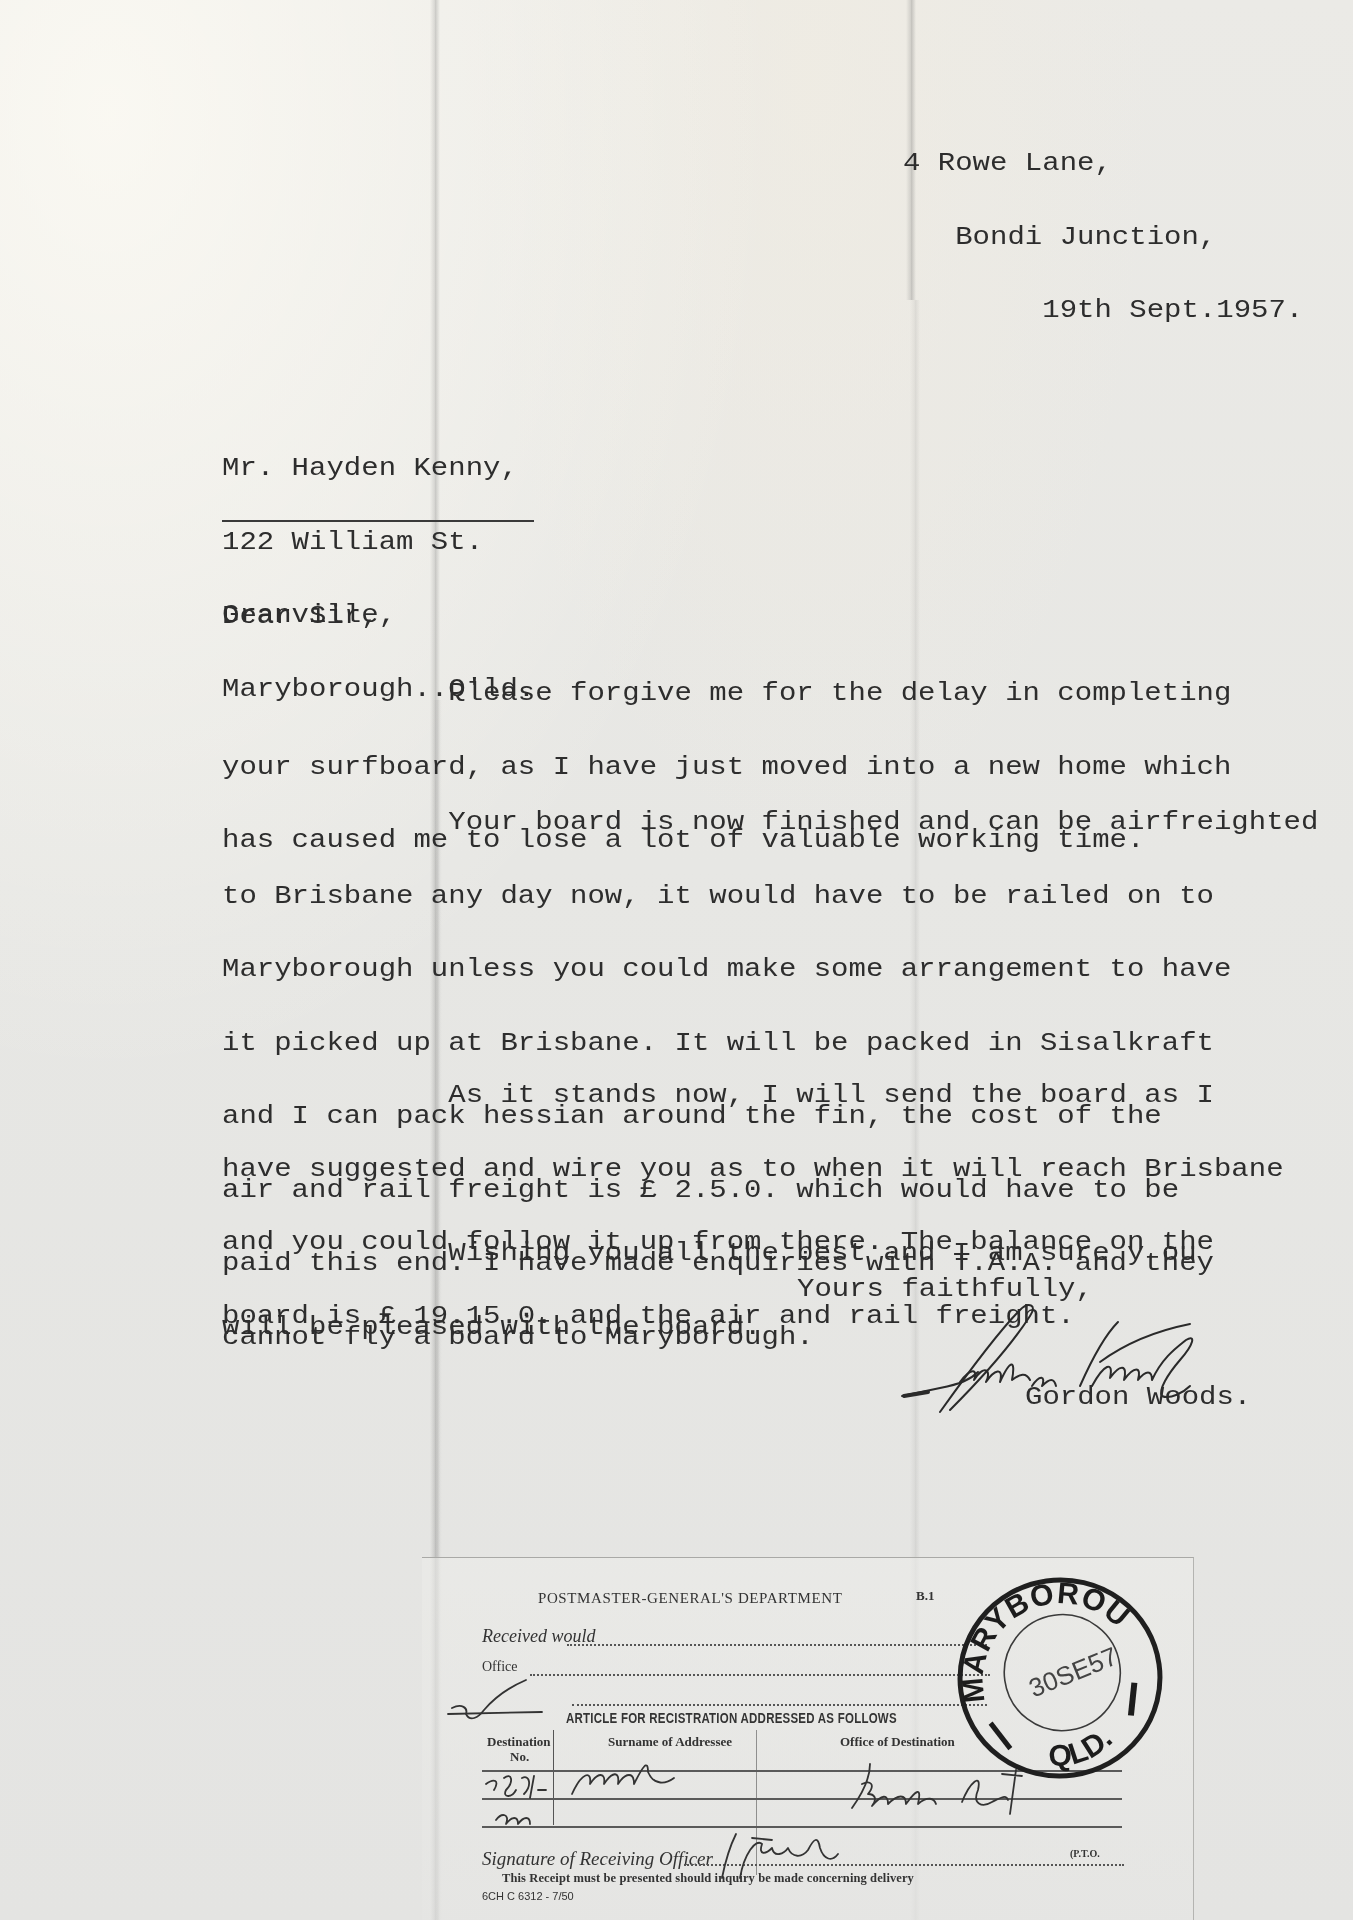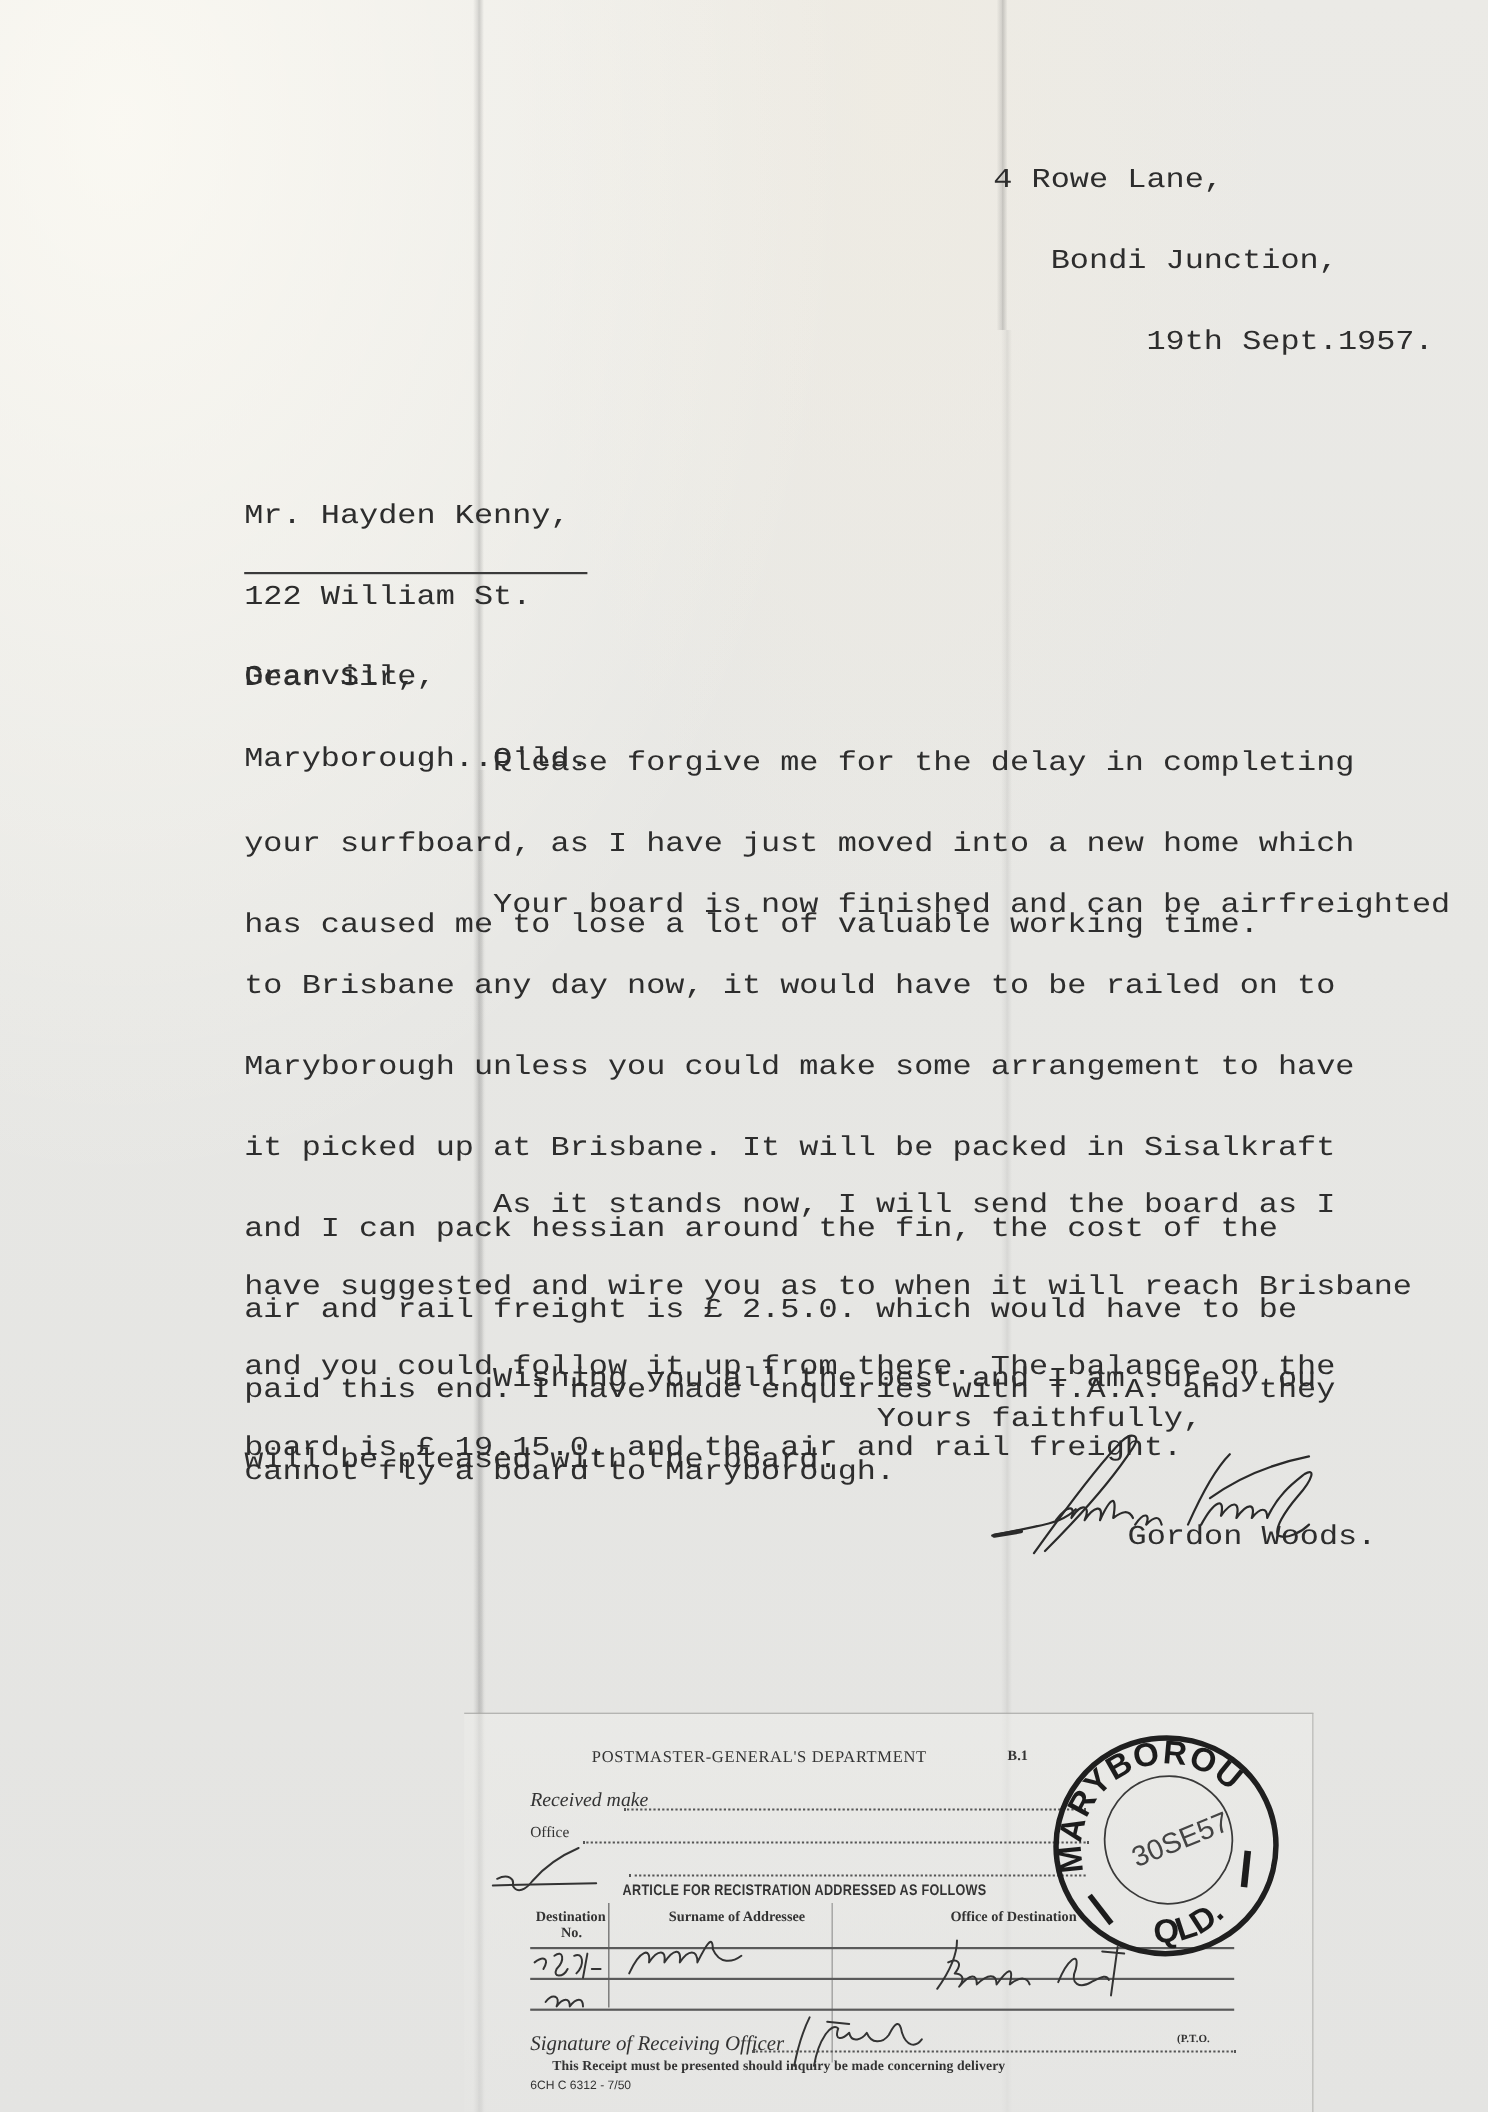--- a/index.html
+++ b/index.html
@@ -138,34 +138,34 @@
     <path d="M4 96 L28 92" stroke-width="4"></path>
   </g>
 </svg>
 
 <div id="typed-name" class="tw">Gordon Woods.</div>
 
 <div class="receipt">
   <span class="rc rc-head">POSTMASTER-GENERAL'S DEPARTMENT</span>
   <span class="rc rc-b1">B.1</span>
 
-  <span class="rc rc-received">Received make</span>
+  <span class="rc rc-received">Received would</span>
   <div class="rc-line" style="left:145px; top:86px; width:420px;"></div>
 
   <span class="rc rc-address">Office</span>
   <div class="rc-line" style="left:108px; top:116px; width:460px;"></div>
 
   <div class="rc-line" style="left:150px; top:146px; width:415px;"></div>
 
   <span class="rc rc-article">ARTICLE FOR RECISTRATION ADDRESSED AS FOLLOWS</span>
 
   <span class="rc rc-col" style="left:65px;">Destination</span>
   <span class="rc rc-col" style="left:88px; top:191px;">No.</span>
   <span class="rc rc-col" style="left:186px;text-align:center;">Surname of Addressee</span>
-  <span class="rc rc-col" style="left:418px;margin-left:24px;">Office of Destination</span>
+  <span class="rc rc-col" style="left:418px;">Office of Destination</span>
 
   <div class="rc-vline" style="left:131px; top:172px; height:95px;"></div>
   <div class="rc-vline" style="left:334px; top:172px; height:145px; opacity:0.6;"></div>
 
   <div class="rc-solid" style="left:60px; top:212px; width:640px;"></div>
   <div class="rc-solid" style="left:60px; top:240px; width:640px;"></div>
   <div class="rc-solid" style="left:60px; top:268px; width:640px;"></div>
 
   <span class="rc rc-sig">Signature of Receiving Officer</span>
   <div class="rc-line" style="left:262px; top:306px; width:440px;"></div>

